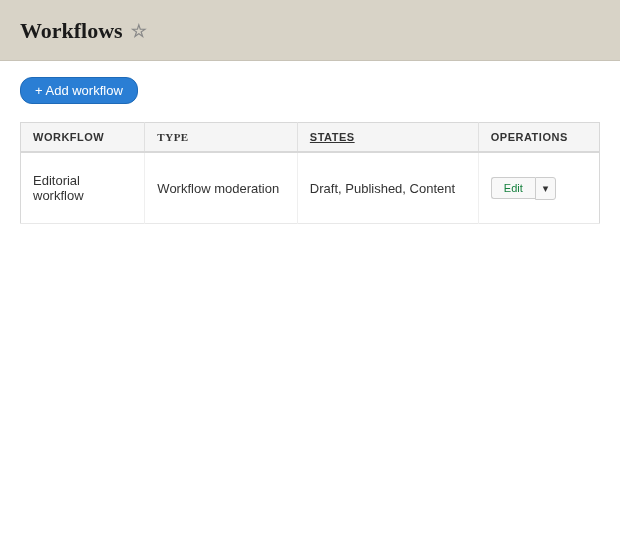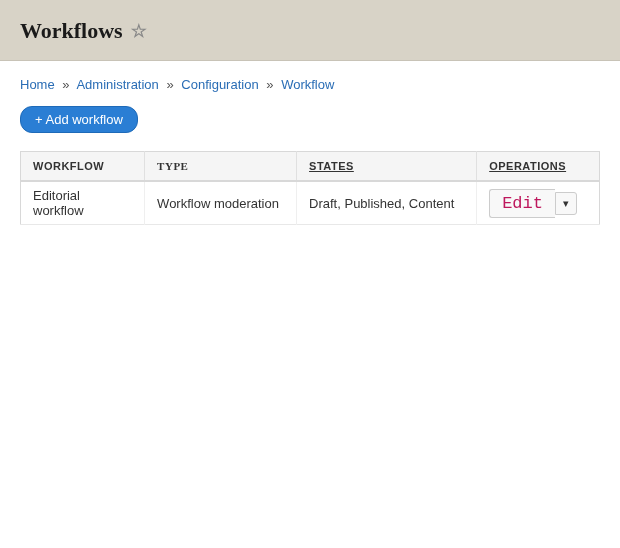--- a/index.html
+++ b/index.html
@@ -91,30 +91,29 @@
       font-size: 11px;
       font-weight: bold;
       color: #333;
       letter-spacing: 0.5px;
       text-transform: uppercase;
       border-right: 1px solid #e0e0e0;
     }
 
     .workflows-table th:last-child {
       border-right: none;
-      text-decoration: underline;
     }
 
     .workflows-table tbody tr {
       border-bottom: 1px solid #e8e8e8;
       background: #ffffff;
     }
 
     .workflows-table td {
-      padding: 6px 12px;
+      padding: 20px 12px;
       font-size: 13px;
       color: #333;
       border-right: 1px solid #efefef;
       vertical-align: middle;
     }
 
     .workflows-table td:last-child {
       border-right: none;
     }
 
@@ -123,24 +122,24 @@
       align-items: center;
       gap: 0;
     }
 
     .edit-button {
       display: inline-block;
       background: #f8f8f8;
       border: 1px solid #ccc;
       border-radius: 3px 0 0 3px;
       padding: 4px 12px;
-      font-size: 17px;
-      cursor: pointer;
-      color: #be185d;
-      font-family: Liberation Mono, monospace;
+      font-size: 11px;
+      cursor: pointer;
+      color: #15803d;
+      font-family: Liberation Sans, sans-serif;
       border-right: none;
     }
 
     .dropdown-arrow-button {
       display: inline-flex;
       align-items: center;
       justify-content: center;
       background: #f8f8f8;
       border: 1px solid #ccc;
       border-radius: 0 3px 3px 0;
@@ -161,29 +160,20 @@
 <body>
 
 <div class="page-header">
   <h1 class="page-title">
     <span>Workflows</span>
     <span class="star-icon">☆</span>
   </h1>
 </div>
 
 <div class="page-content">
-  <div class="breadcrumb">
-    <a href="#">Home</a>
-    <span class="breadcrumb-separator">»</span>
-    <a href="#">Administration</a>
-    <span class="breadcrumb-separator">»</span>
-    <a href="#">Configuration</a>
-    <span class="breadcrumb-separator">»</span>
-    <a href="#">Workflow</a>
-  </div>
 
   <button class="add-workflow-button">+ Add workflow</button>
 
   <table class="workflows-table">
     <thead>
       <tr>
         <th class="col-workflow">WORKFLOW</th>
         <th class="col-type">TYPE</th>
         <th class="col-states">STATES</th>
         <th class="col-operations">OPERATIONS</th>

